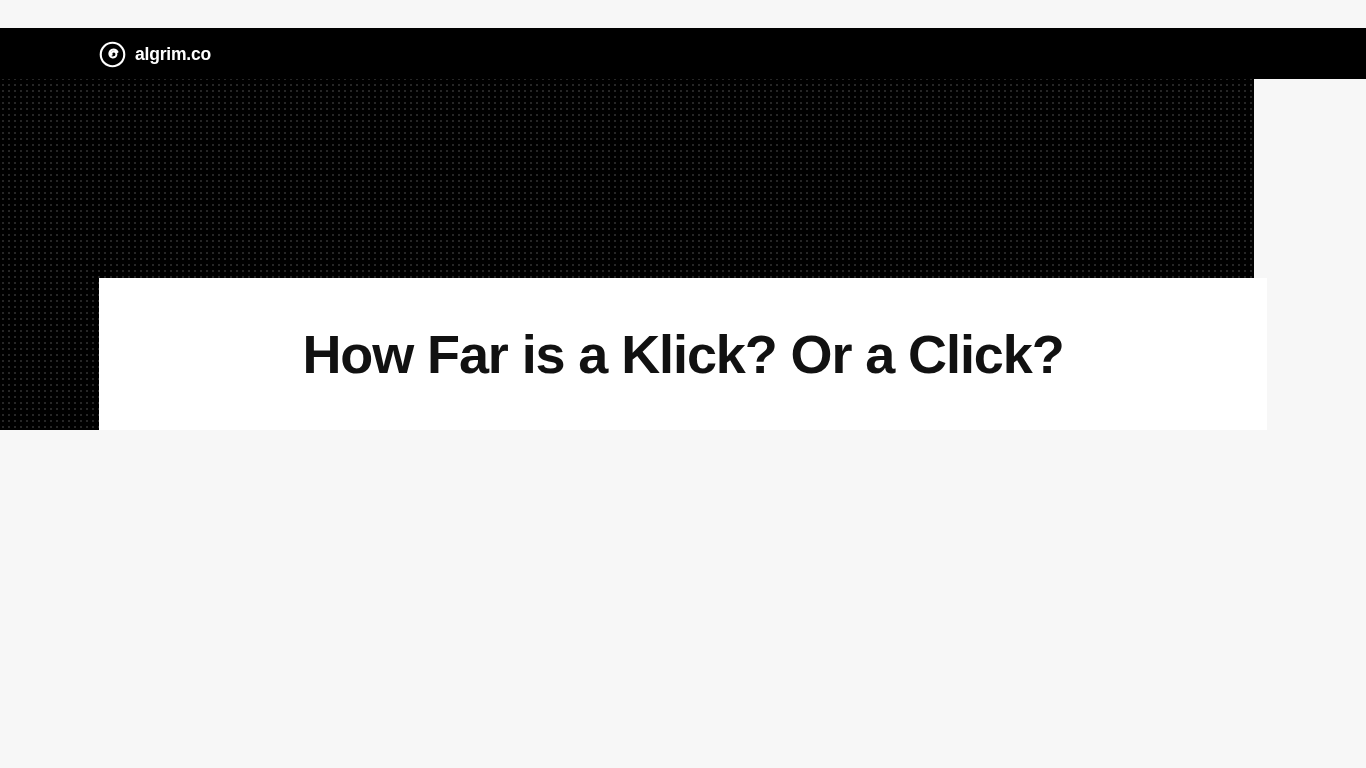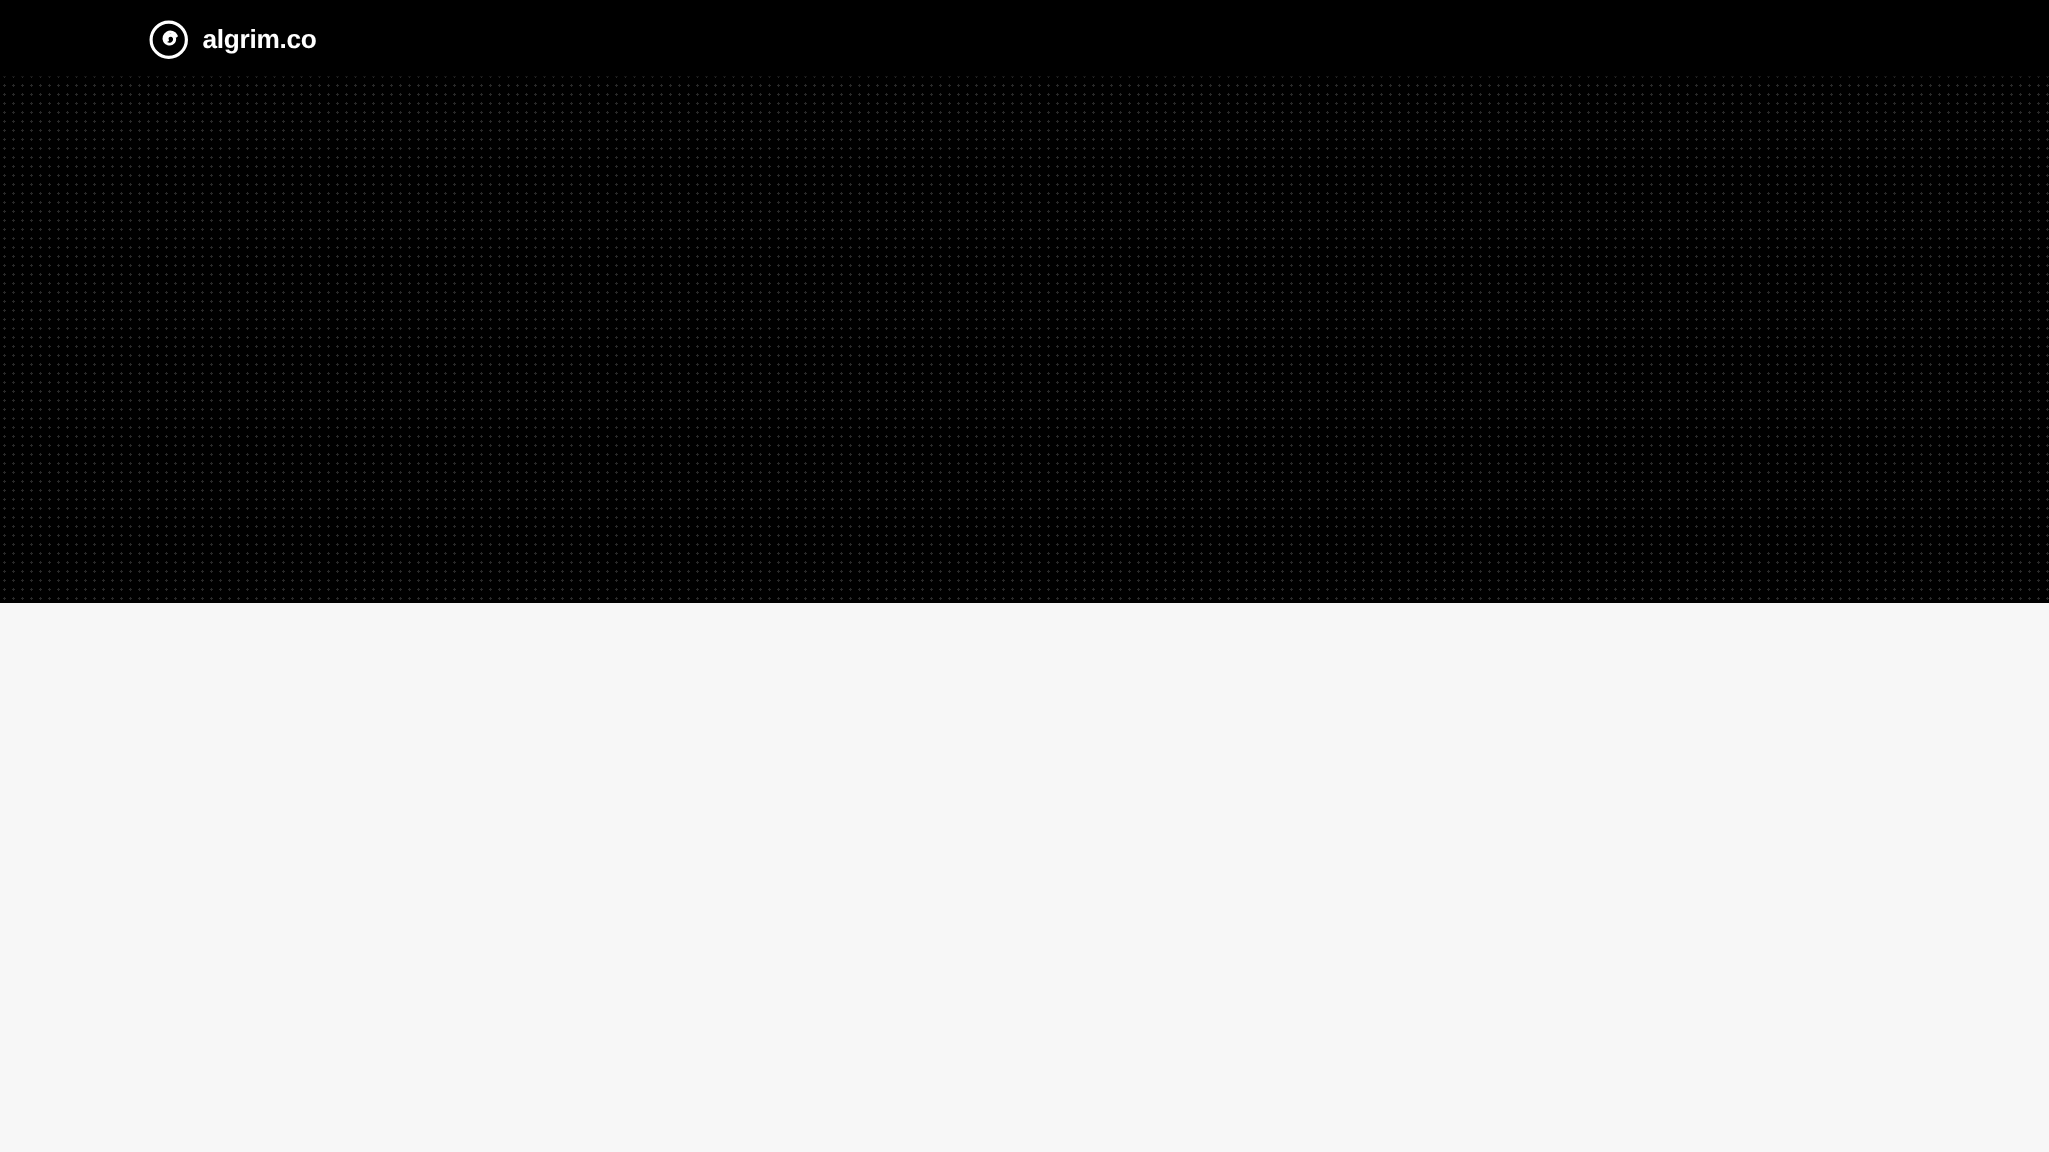--- a/index.html
+++ b/index.html
@@ -10,27 +10,28 @@
     width: 1366px;
     height: 768px;
     overflow: hidden;
     background: #f7f7f7;
     font-family: "Liberation Sans", sans-serif;
   }
 
   
   .hero {
     position: relative;
-    width: 1366px;
+    width: 1254px;
     height: 402px;
     background-color: #000000;
     background-image:
       radial-gradient(rgba(255,255,255,0.16) 0.7px, transparent 0.8px);
     background-size: 6px 6px;
     background-position: 0px 0px;
+    margin-top: 28px;
   }
   .hero-topbar {
     position: absolute;
     top: 0; left: 0;
     width: 1366px;
     height: 51px;
     background: #000000;
     z-index: 3;
   }
   .brand {
@@ -100,20 +101,23 @@
   <a class="brand" href="#">
     <span class="brand-mark">
       <svg class="brand-mark" viewBox="0 0 28 28" fill="none" aria-hidden="true">
         <circle cx="14" cy="14" r="12.2" stroke="#ffffff" stroke-width="2.2"></circle>
         <path d="M19.2 11.3c-1.1-2.2-3.9-3.2-6.1-2.1-2.1 1.1-3 3.7-1.9 5.8 1 1.8 3.3 2.5 5.1 1.6 1.6-.8 2.2-2.8 1.4-4.3-.7-1.3-2.4-1.8-3.7-1.1-1.1.6-1.5 2-.9 3.1" stroke="#ffffff" stroke-width="2.1" stroke-linecap="round"></path>
       </svg>
     </span>
     <span class="brand-text">algrim.co</span>
   </a>
 
+  <div class="title-card">
+    <h1 class="page-title">How Far is a Klick? Or a Click?</h1>
+  </div>
 </header>
 
 <main class="content-area">
 
   
   
 
   
   
 

